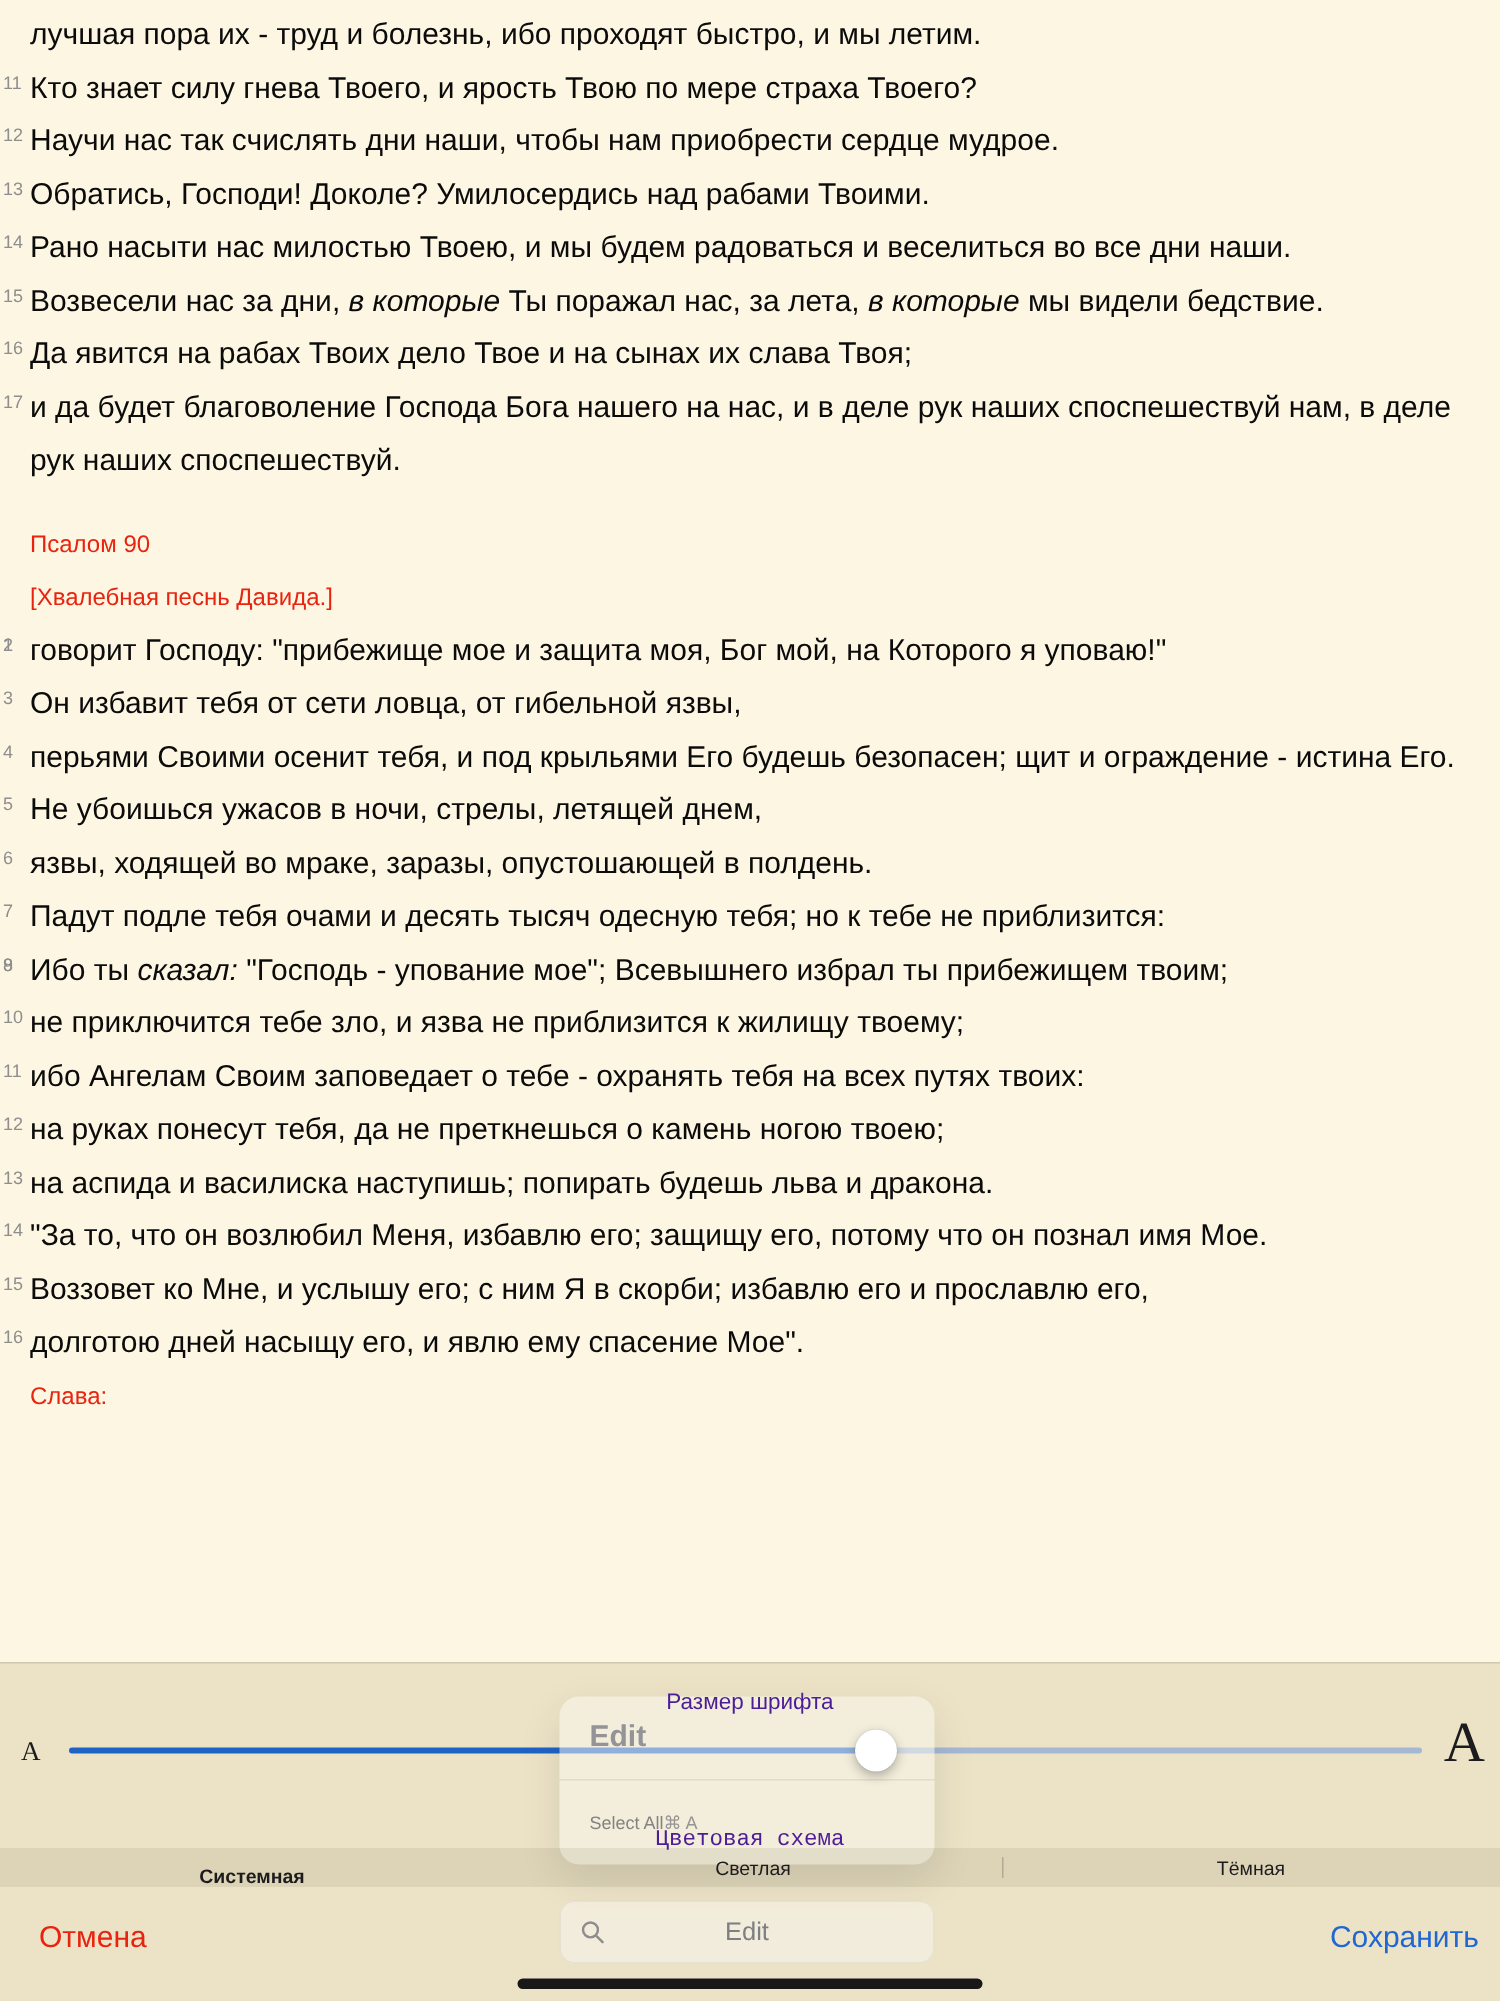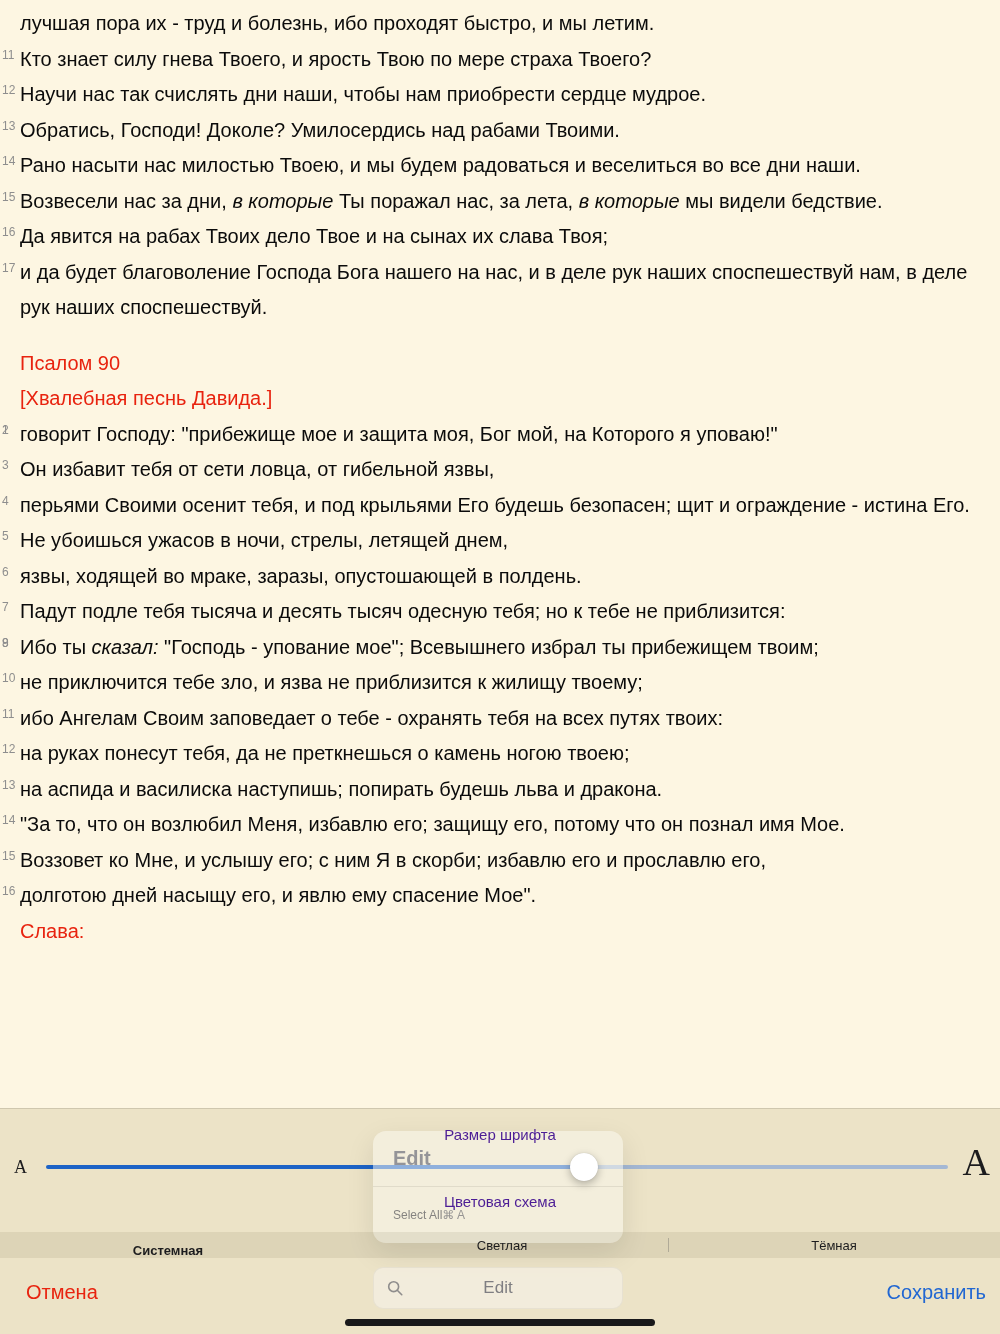--- a/index.html
+++ b/index.html
@@ -28,37 +28,37 @@
   }
   .verse{
     margin:0;padding-left:20px;position:relative;
     font-size:20px;line-height:35.5px;
   }
   .vnum{
     position:absolute;left:2px;top:7px;
     font-size:12px;line-height:12px;color:#8e8e8e;letter-spacing:0;
   }
   .heading,.subheading,.gloria{
-    margin:0;padding-left:20px;font-size:20px;line-height:35.5px;color:var(--red);
+    margin:0;padding-left:20px;font-size:16px;line-height:35.5px;color:var(--red);
   }
   .heading{margin-top:20px;}
   .verse i{font-style:italic;margin-top:29px;}
 
   
   .settings-panel{
     position:absolute;left:0;bottom:0;width:1000px;height:226px;
     background:var(--panel-bg);
     border-top:1px solid rgba(0,0,0,0.12);
   }
   .panel-label{
     position:absolute;left:0;width:100%;text-align:center;
     font-size:15px;color:#4c1d95;z-index:4;
   }
   .label-font-size{top:17px;}
-  .label-color-scheme{top:84px;}
+  .label-color-scheme{top:109px;font-family:Liberation Mono, monospace;}
 
   .small-a{
     position:absolute;left:14px;top:48px;z-index:4;
     font-family:"Liberation Serif", serif;font-size:18px;color:#1c1c1e;
   }
   .big-a{
     position:absolute;right:10px;top:34px;z-index:4;
     font-family:"Liberation Serif", serif;font-size:38px;color:#1c1c1e;line-height:1;
   }
   .slider-track{
@@ -152,21 +152,21 @@
     </div>
   <p class="heading">Псалом 90</p>
   <p class="subheading">[Хвалебная песнь Давида.]</p>
   <div id="verses-psalm90">
       <p class="verse"><span class="vnum">1</span></p>
       <p class="verse"><span class="vnum">2</span><span>говорит Господу: "прибежище мое и защита моя, Бог мой, на Которого я уповаю!"</span></p>
       <p class="verse"><span class="vnum">3</span><span>Он избавит тебя от сети ловца, от гибельной язвы,</span></p>
       <p class="verse"><span class="vnum">4</span><span>перьями Своими осенит тебя, и под крыльями Его будешь безопасен; щит и ограждение - истина Его.</span></p>
       <p class="verse"><span class="vnum">5</span><span>Не убоишься ужасов в ночи, стрелы, летящей днем,</span></p>
       <p class="verse"><span class="vnum">6</span><span>язвы, ходящей во мраке, заразы, опустошающей в полдень.</span></p>
-      <p class="verse"><span class="vnum">7</span><span>Падут подле тебя тысяча и десять тысяч одесную тебя; но к тебе не приблизится:</span></p>
+      <p class="verse"><span class="vnum">7</span><span>Падут подле тебя очами и десять тысяч одесную тебя; но к тебе не приблизится:</span></p>
       <p class="verse"><span class="vnum">8</span></p>
       <p class="verse"><span class="vnum">9</span><span>Ибо ты </span><i>сказал:</i><span> "Господь - упование мое"; Всевышнего избрал ты прибежищем твоим;</span></p>
       <p class="verse"><span class="vnum">10</span><span>не приключится тебе зло, и язва не приблизится к жилищу твоему;</span></p>
       <p class="verse"><span class="vnum">11</span><span>ибо Ангелам Своим заповедает о тебе - охранять тебя на всех путях твоих:</span></p>
       <p class="verse"><span class="vnum">12</span><span>на руках понесут тебя, да не преткнешься о камень ногою твоею;</span></p>
       <p class="verse"><span class="vnum">13</span><span>на аспида и василиска наступишь; попирать будешь льва и дракона.</span></p>
       <p class="verse"><span class="vnum">14</span><span>"За то, что он возлюбил Меня, избавлю его; защищу его, потому что он познал имя Мое.</span></p>
       <p class="verse"><span class="vnum">15</span><span>Воззовет ко Мне, и услышу его; с ним Я в скорби; избавлю его и прославлю его,</span></p>
       <p class="verse"><span class="vnum">16</span><span>долготою дней насыщу его, и явлю ему спасение Мое".</span></p>
     </div>

